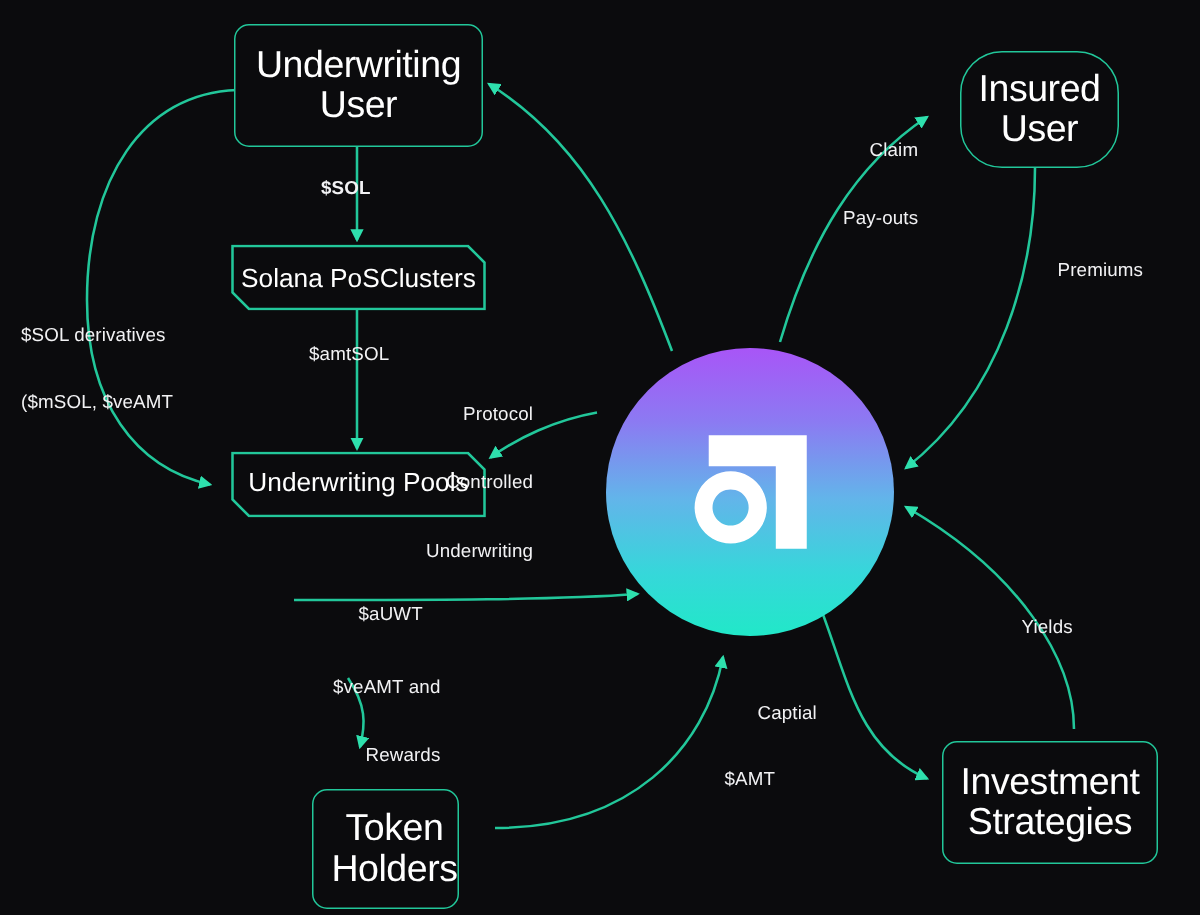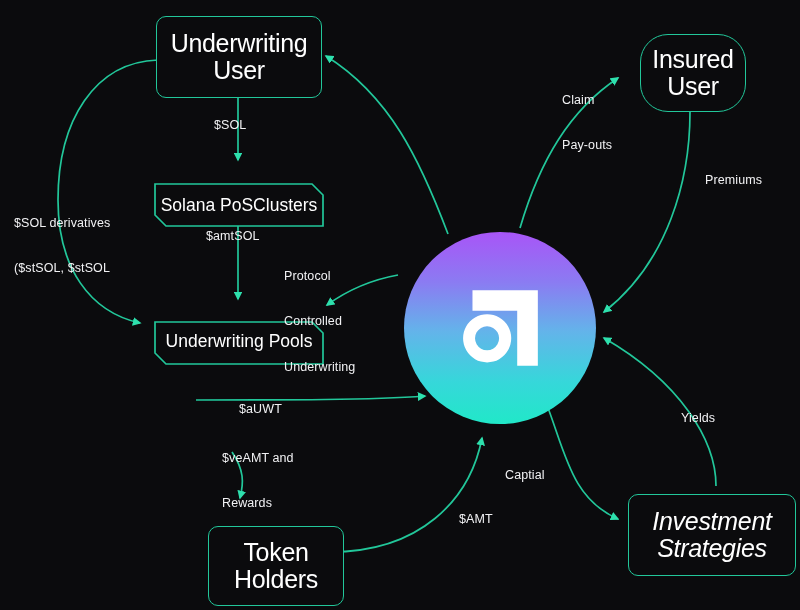--- a/index.html
+++ b/index.html
@@ -37,40 +37,39 @@
     color: #ffffff;
     background: #0b0b0d;
     border: 1.6px solid #22c79a;
   }
   .node-rounded { border-radius: 10px; }
   .node-big { font-size: 25px; font-weight: 400; line-height: 1.1; letter-spacing: -0.3px; }
   .node-mid { font-size: 17.5px; font-weight: 400; line-height: 1.15; }
   .node-cut {
     border: none;
     background: transparent;
-    margin-top: 20px;
   }
   .cut-svg { position: absolute; inset: 0; }
   .cut-label {
     position: relative;
     z-index: 2;
     width: 100%;
     text-align: center;
     color: #fff;
   }
 
   .edge-label {
     position: absolute;
     color: #f2f2f4;
     font-size: 12.5px;
     line-height: 1.22;
     letter-spacing: 0.1px;
     white-space: pre;
   }
-  .lbl-center { text-align: left; }
+  .lbl-center { text-align: right; }
   .lbl-left { text-align: left; }
 
   #logo-circle {
     position: absolute;
     left: 404px;
     top: 232px;
     width: 192px;
     height: 192px;
     border-radius: 50%;
     background: linear-gradient(180deg, #a855f7 0%, #8b7bf2 26%, #63b4ea 52%, #36d7da 78%, #21e8c8 100%);
@@ -146,48 +145,48 @@
     <div class="cut-label">Underwriting Pools</div>
   </div>
 
   <div class="node node-rounded node-big" style="left:640px; top:34px; width:106px; height:78px;border-radius:28px;">
     <div>
       <div>Insured</div>
       <div>User</div>
     </div>
   </div>
 
-  <div class="node node-rounded node-big" style="left:628px; top:494px; width:168px; height:82px;font-style:italic;">
+  <div class="node node-rounded node-big" style="left:628px; top:494px; width:144px; height:82px;">
     <div>
       <div>Investment</div>
       <div>Strategies</div>
     </div>
   </div>
 
-  <div class="node node-rounded node-big" style="left:208px; top:526px; width:136px; height:80px;">
+  <div class="node node-rounded node-big" style="left:208px; top:526px; width:98px; height:80px;justify-content:flex-end;">
     <div>
       <div>Token</div>
       <div>Holders</div>
     </div>
   </div>
 
   <div id="logo-circle">
     <svg id="logo-glyph" viewBox="0 0 100 100">
       <path d="M18 6 H94 V94 H70 V30 H18 Z" fill="#ffffff"></path>
       <path d="M35 34 a28 28 0 1 0 0.1 0 Z M35 48 a14 14 0 1 1 -0.1 0 Z" fill="#ffffff" fill-rule="evenodd"></path>
     </svg>
   </div>
 
-  <div class="edge-label lbl-center" style="left:214px; top:118px;">$SOL</div>
+  <div class="edge-label lbl-center" style="left:214px; top:118px;font-weight:bold;">$SOL</div>
 
   <div class="edge-label lbl-center" style="left:206px; top:229px;">$amtSOL</div>
 
   <div class="edge-label lbl-left" style="left:14px; top:185px;">
     <div>$SOL derivatives</div>
-    <div>($stSOL, $stSOL</div>
+    <div>($mSOL, $veAMT</div>
   </div>
 
   <div class="edge-label lbl-center" style="left:284px; top:238px;">
     <div>Protocol</div>
     <div>Controlled</div>
     <div>Underwriting</div>
   </div>
 
 
   <div class="edge-label lbl-center" style="left:562px; top:62px;">
@@ -201,15 +200,15 @@
 
   <div class="edge-label lbl-left" style="left:239px; top:402px;">$aUWT</div>
 
   <div class="edge-label lbl-center" style="left:222px; top:420px;">
     <div>$veAMT and</div>
     <div>Rewards</div>
   </div>
 
   <div class="edge-label lbl-left" style="left:505px; top:468px;">Captial</div>
 
-  <div class="edge-label lbl-left" style="left:459px; top:512px;">$AMT</div>
+  <div class="edge-label lbl-left" style="left:483px; top:512px;">$AMT</div>
 
 </div>
 
 </body></html>

